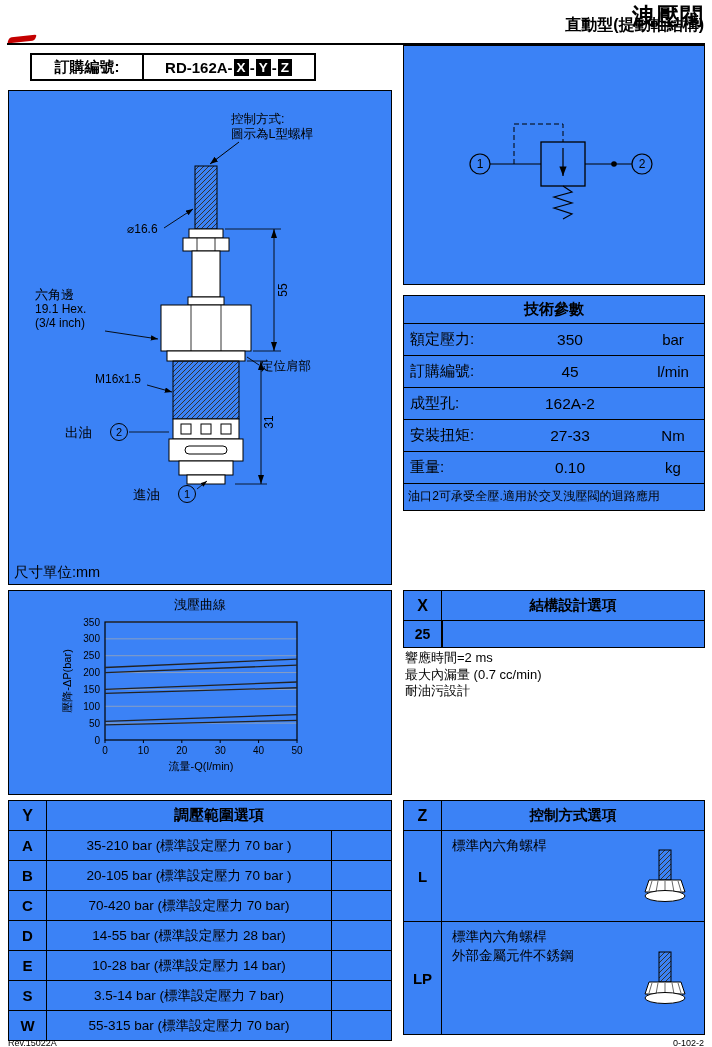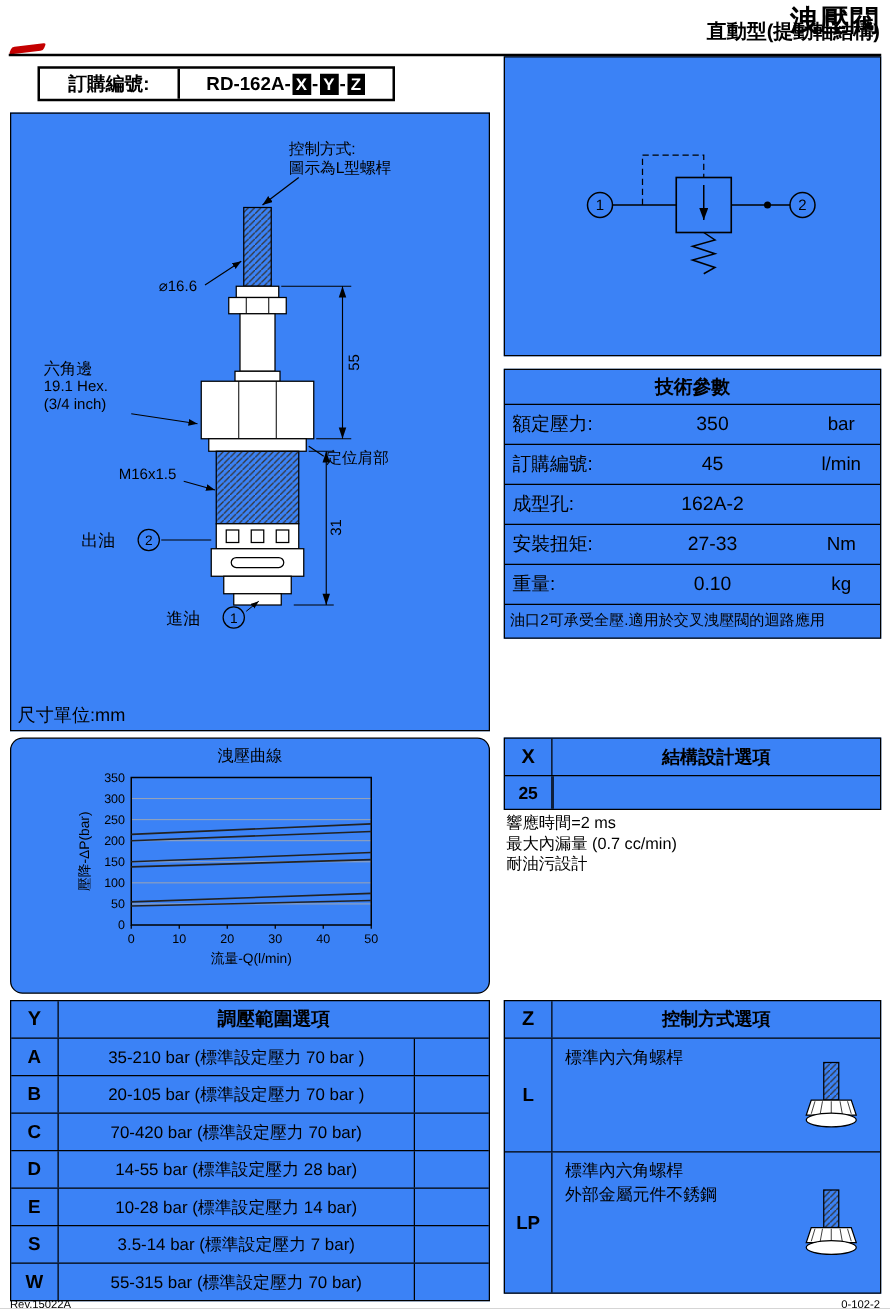--- a/index.html
+++ b/index.html
@@ -23,21 +23,21 @@
   #panel-symbol{left:403px;top:45px;width:302px;height:240px;}
 
   #panel-tech{left:403px;top:295px;width:302px;}
   .tech-title{height:27px;display:flex;align-items:center;justify-content:center;font-weight:bold;font-size:15px;}
   .tech-row{display:grid;grid-template-columns:94px 1fr 62px;border-top:1.4px solid #000;height:31px;align-items:center;font-size:15px;}
   .t-label{padding-left:6px;}
   .t-val{text-align:center;font-size:15.5px;}
   .t-unit{text-align:center;}
   .tech-note{border-top:1.4px solid #000;font-size:12.1px;padding:5px 4px 6px 4px;line-height:1.25;}
 
-  #chart-panel{left:8px;top:590px;width:384px;height:205px;border-radius:10px;}
+  #chart-panel{left:8px;top:590px;width:384px;height:205px;}
   .chart-title{text-align:center;font-size:13px;margin-top:5px;}
 
   #panel-x{left:403px;top:590px;width:302px;}
   .opt-header{display:grid;grid-template-columns:38px 1fr;height:29px;font-weight:bold;}
   .opt-code{border-right:1.4px solid #000;display:flex;align-items:center;justify-content:center;font-size:16px;font-weight:bold;}
   .opt-title{display:flex;align-items:center;justify-content:center;font-size:14.5px;}
   .x-row{display:grid;grid-template-columns:38px 1fr 62px;border-top:1.4px solid #000;height:26px;font-size:13.5px;}
   .x-row > div{display:flex;align-items:center;justify-content:center;}
   .x-row .cell-right{border-left:1.4px solid #000;}
   .x-notes{position:absolute;left:405px;top:650px;width:300px;font-size:13px;line-height:16.5px;}

